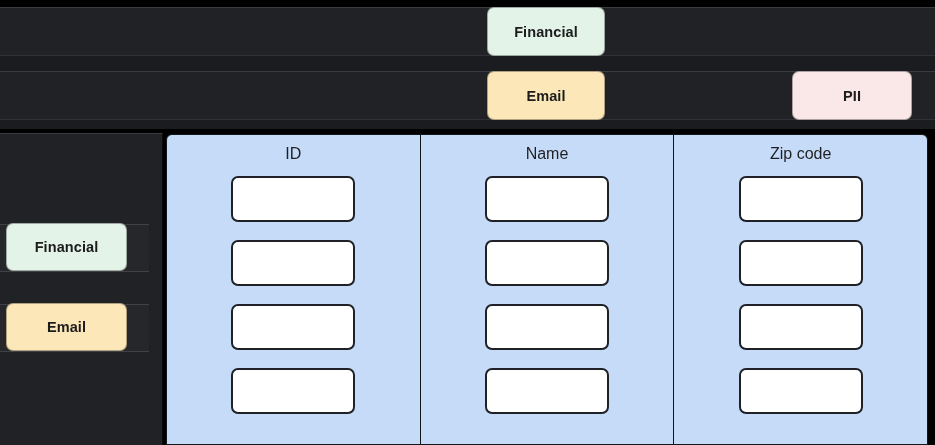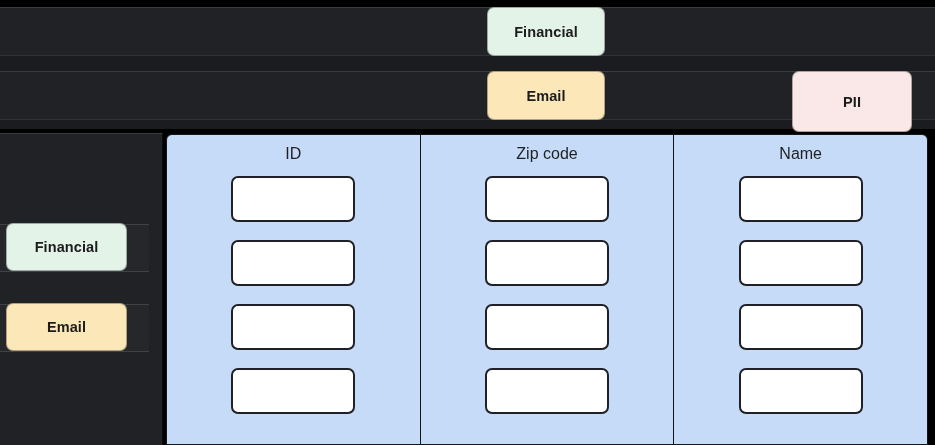--- a/index.html
+++ b/index.html
@@ -83,21 +83,21 @@
     left: 6px;
     width: 121px;
     height: 48px;
   }
   .side-tag-financial { top: 223px; }
   .side-tag-email     { top: 303px; }
 
   
   .tag-financial-top { left: 487px; top: 7px;  width: 118px; height: 49px; }
   .tag-email-top     { left: 487px; top: 71px; width: 118px; height: 49px; }
-  .tag-pii-top       { left: 792px; top: 71px; width: 120px; height: 61px; }
+  .tag-pii-top       { left: 792px; top: 71px; width: 120px; height: 49px; }
 
   
   .table {
     position: absolute;
     left: 166px;
     top: 134px;
     width: 762px;
     height: 311px;
     display: flex;
     background: #c5dbf7;
@@ -174,30 +174,30 @@
 
   <div class="col">
     <div class="col-header">ID</div>
     <div class="cell"></div>
     <div class="cell"></div>
     <div class="cell"></div>
     <div class="cell"></div>
   </div>
 
   <div class="col">
+    <div class="col-header">Name</div>
+    <div class="cell"></div>
+    <div class="cell"></div>
+    <div class="cell"></div>
+    <div class="cell"></div>
+  </div>
+
+  <div class="col">
     <div class="col-header">Zip code</div>
     <div class="cell"></div>
     <div class="cell"></div>
     <div class="cell"></div>
     <div class="cell"></div>
   </div>
 
-  <div class="col">
-    <div class="col-header">Name</div>
-    <div class="cell"></div>
-    <div class="cell"></div>
-    <div class="cell"></div>
-    <div class="cell"></div>
-  </div>
-
 
 
 </div>
 
 </body></html>

